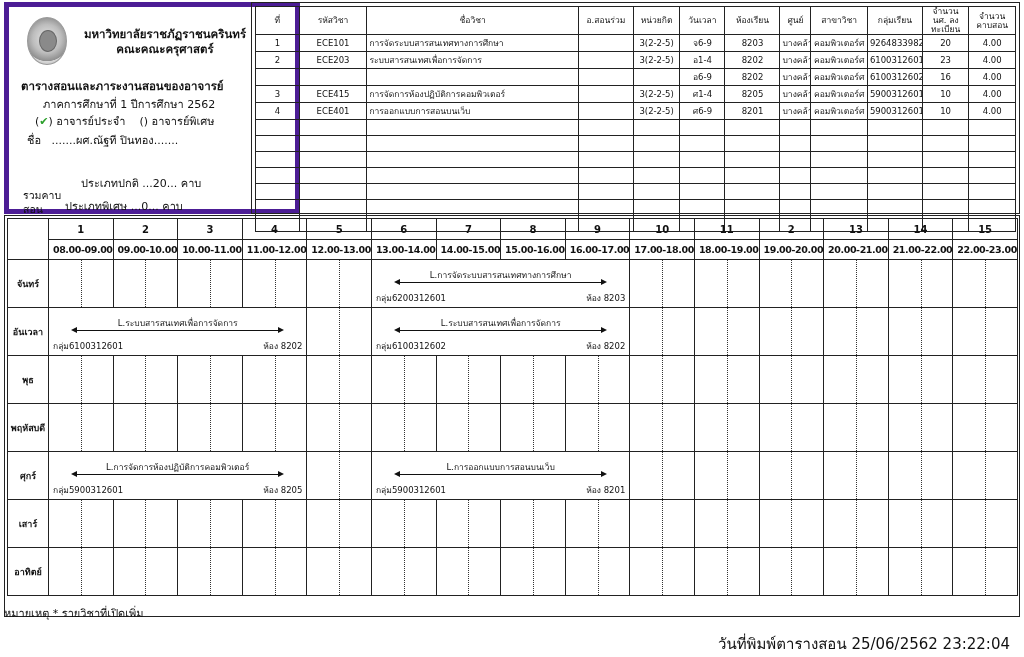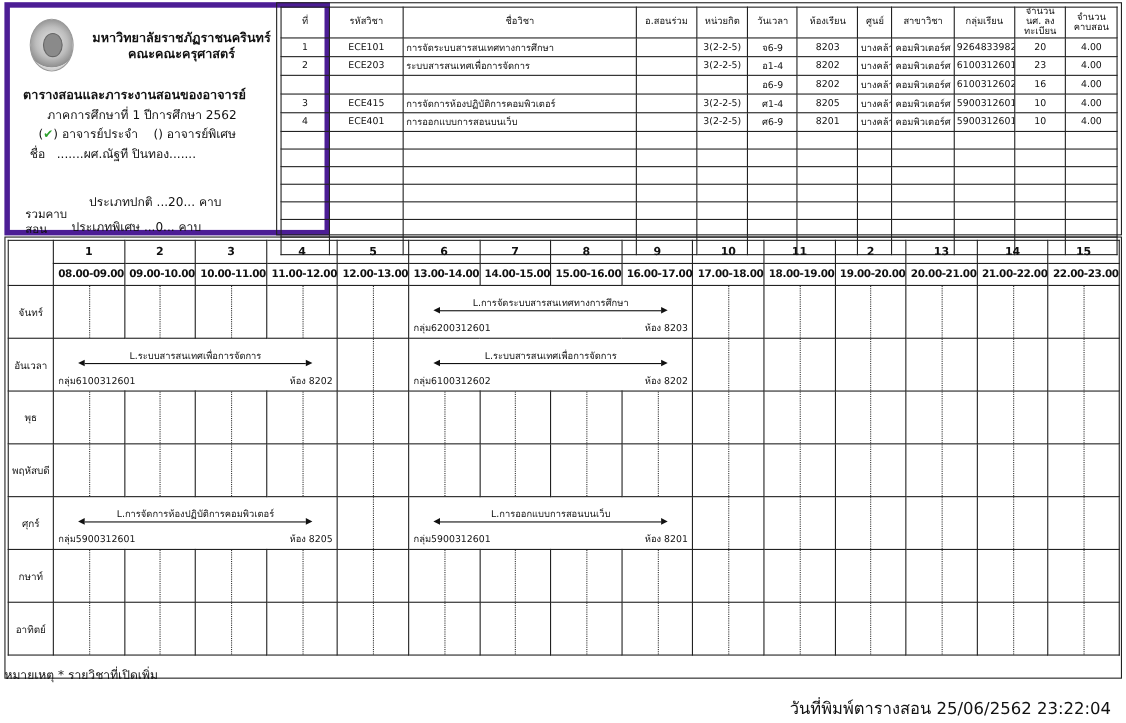--- a/index.html
+++ b/index.html
@@ -34,21 +34,21 @@
   table.courses td.c { text-align:center; }
   table.courses td.l { text-align:left; }
   table.courses tr.empty td { height:15px; }
 
   
   #tt-wrap { position:absolute; left:4px; top:215px; width:1016px; height:402px; border:1px solid #222; box-sizing:border-box; }
   table.tt { position:absolute; left:2px; top:2px; border-collapse:collapse; table-layout:fixed; width:1010px; }
   table.tt td { border:1px solid #222; padding:0; box-sizing:border-box; position:relative; }
   table.tt td.hdr-num { height:21px; text-align:center; font-weight:bold; font-size:10px; }
   table.tt td.hdr-time { height:20px; text-align:right; font-weight:bold; font-size:9.5px; letter-spacing:-0.4px; white-space:nowrap; }
-  table.tt td.day { height:48px; text-align:center; font-weight:normal; font-size:9px; }
+  table.tt td.day { height:48px; text-align:center; font-weight:bold; font-size:9px; }
   table.tt td.slot { height:48px; }
   table.tt td.slot::after { content:""; position:absolute; left:50%; top:0; bottom:0; border-left:1px dotted #333; }
   table.tt td.busy::after { display:none; }
   .course-block { position:absolute; inset:0; font-size:8.5px; }
   .cb-title { position:absolute; top:8px; left:0; right:0; text-align:center; }
   .cb-arrow { position:absolute; top:22px; left:28px; right:28px; height:1px; background:#111; }
   .cb-arrow::before { content:""; position:absolute; left:-6px; top:-3px; border-right:6px solid #111; border-top:3.5px solid transparent; border-bottom:3.5px solid transparent; }
   .cb-arrow::after { content:""; position:absolute; right:-6px; top:-3px; border-left:6px solid #111; border-top:3.5px solid transparent; border-bottom:3.5px solid transparent; }
   .cb-group { position:absolute; left:4px; top:31px; }
   .cb-room { position:absolute; right:4px; top:31px; }
@@ -441,21 +441,21 @@
             </div>
           </td>
           <td class="slot"></td>
           <td class="slot"></td>
           <td class="slot"></td>
           <td class="slot"></td>
           <td class="slot"></td>
           <td class="slot"></td>
         </tr>
         <tr>
-          <td class="day">กษาท์</td>
+          <td class="day">เสาร์</td>
           <td class="slot"></td>
           <td class="slot"></td>
           <td class="slot"></td>
           <td class="slot"></td>
           <td class="slot"></td>
           <td class="slot"></td>
           <td class="slot"></td>
           <td class="slot"></td>
           <td class="slot"></td>
           <td class="slot"></td>

